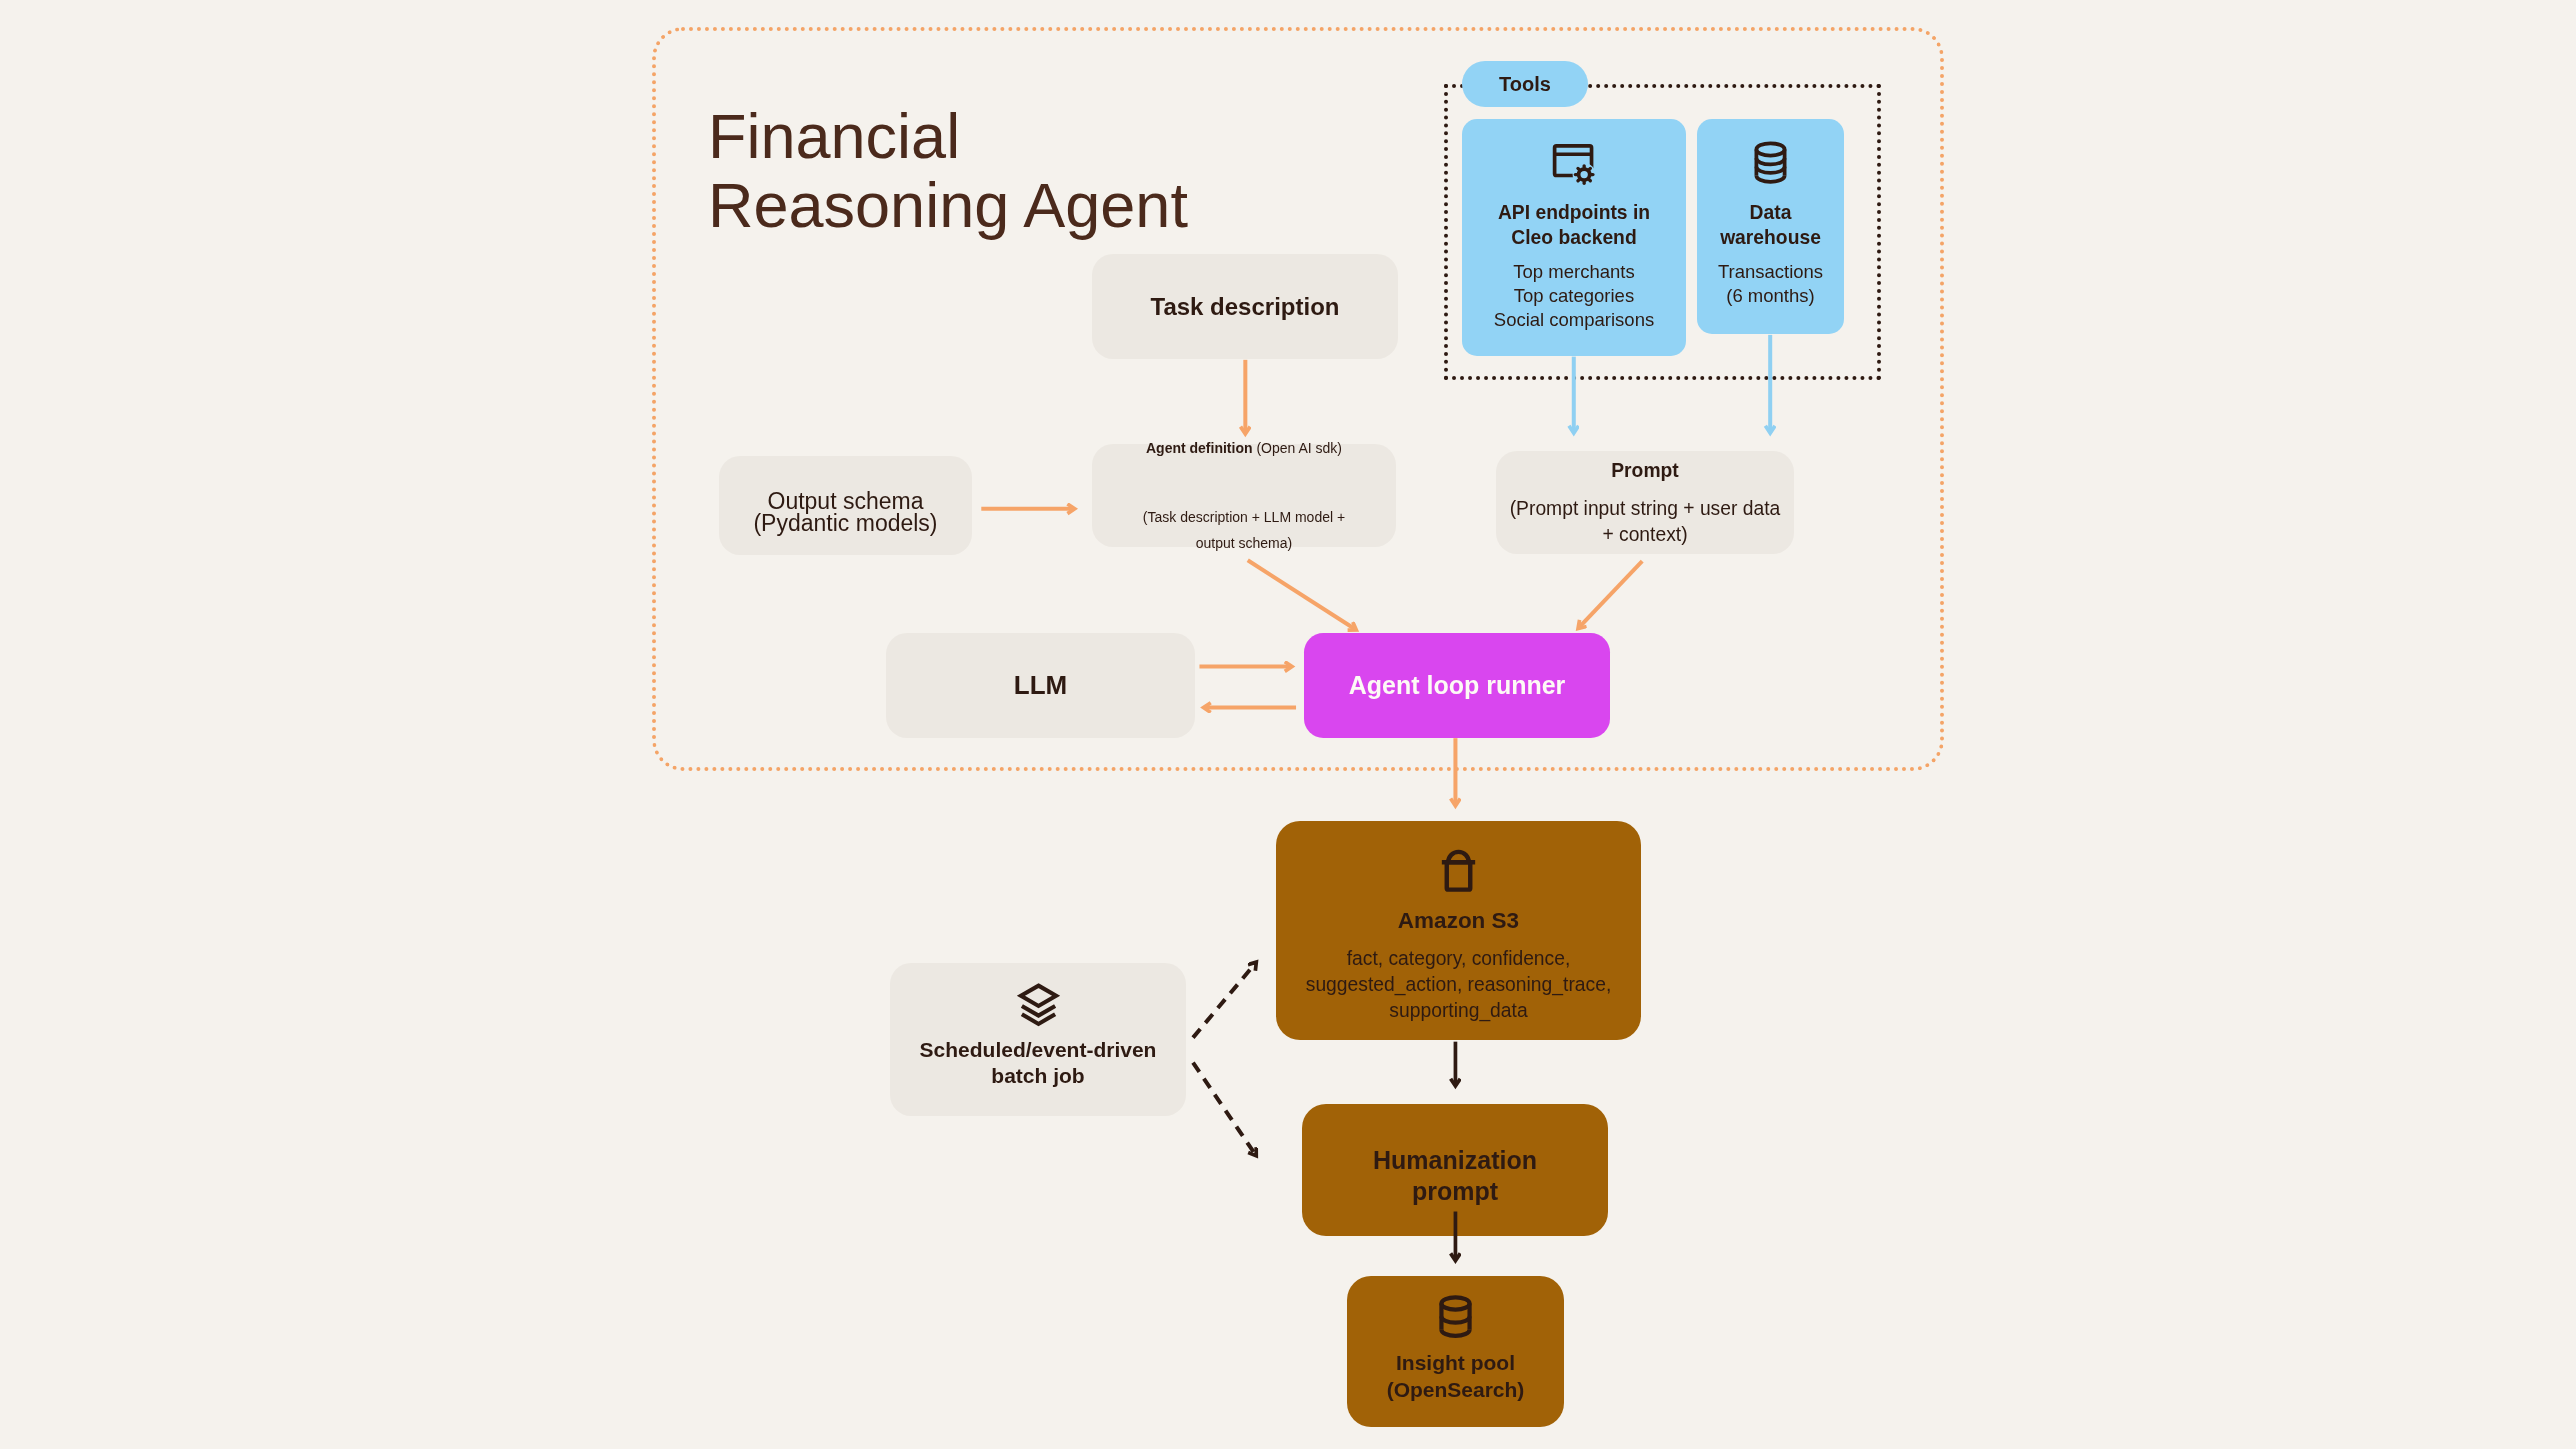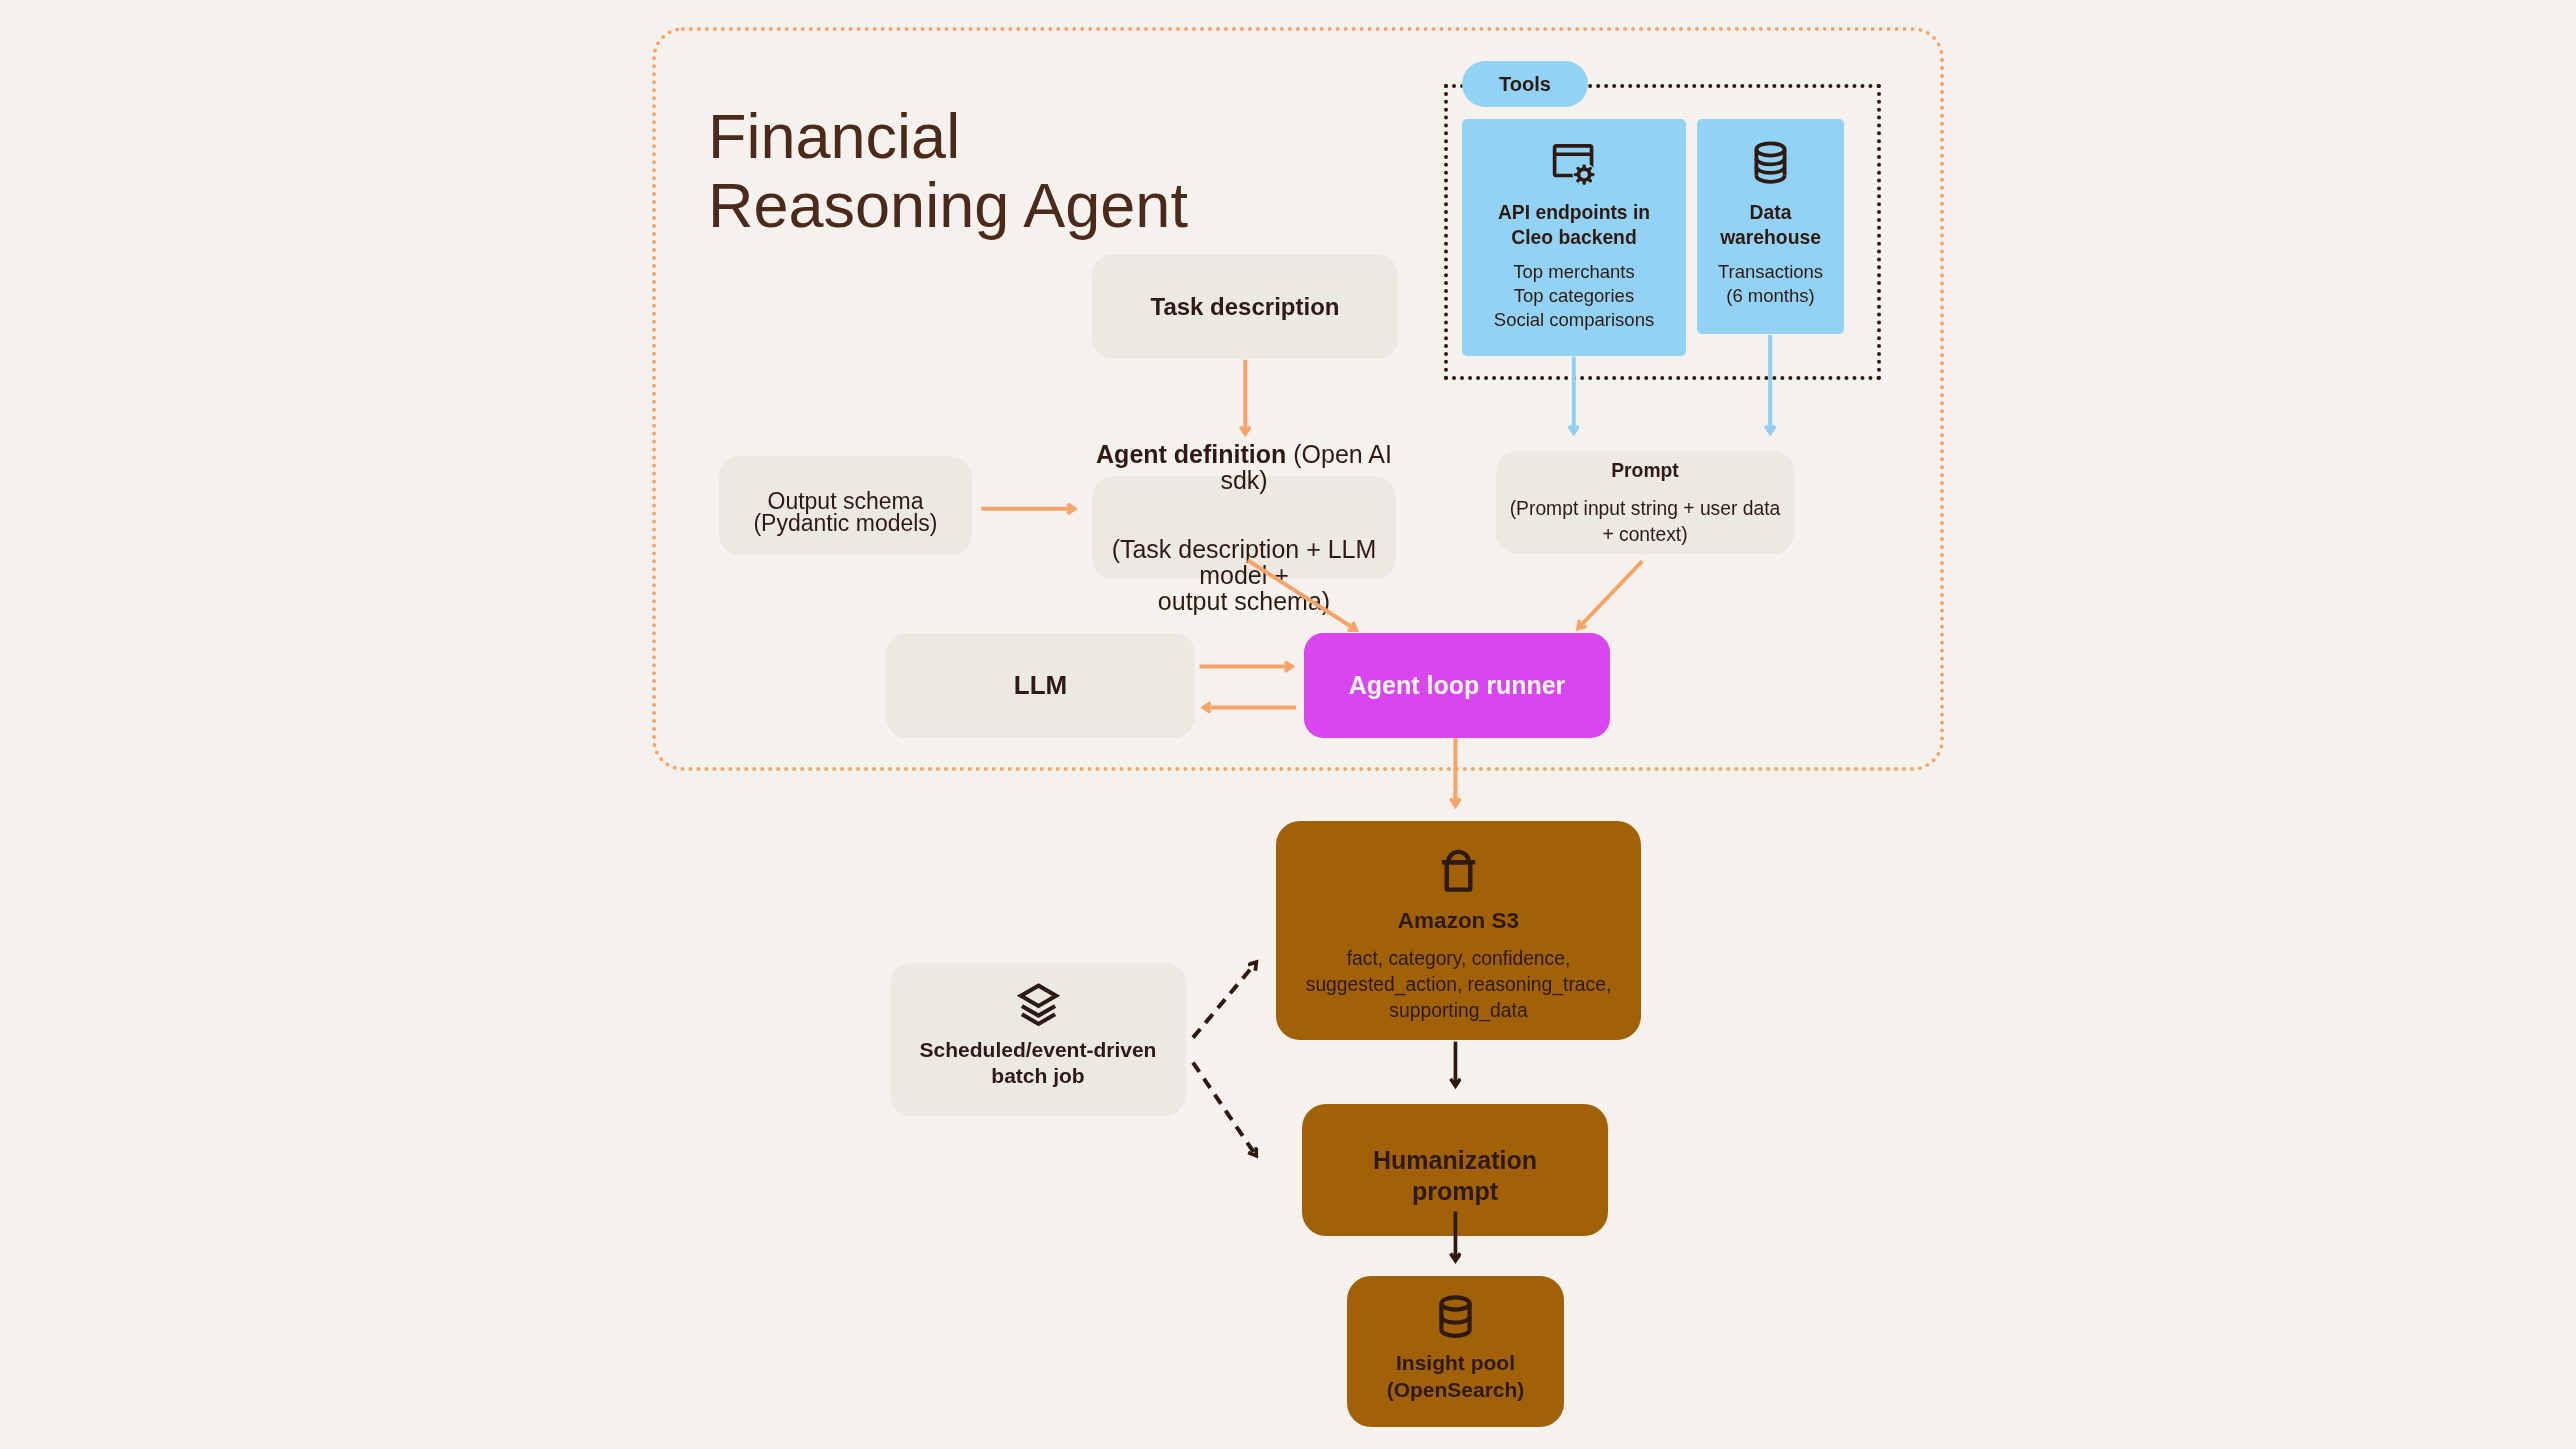--- a/index.html
+++ b/index.html
@@ -29,31 +29,31 @@
   
   .tools-box{
     left:1444px;top:84px;width:437px;height:296px;
     border:4px dotted #2e1a12;
   }
   .tools-pill{
     left:1462px;top:61px;width:126px;height:46px;
     background:#92d3f5;border-radius:23px;
     font-size:20px;font-weight:700;z-index:3;
   }
-  .blue-card{background:#92d3f5;border-radius:5px;z-index:2;}
+  .blue-card{background:#92d3f5;border-radius:15px;z-index:2;}
   .card-api{left:1462px;top:119px;width:224px;height:237px;padding:21px 11.3px 0 11.3px;}
   .card-dw{left:1697px;top:119px;width:147px;height:215px;padding:21px 6.4px 0 6.4px;}
   .card-title{font-size:19.3px;font-weight:700;line-height:25px;margin-top:13px;}
   .card-body{font-size:18.5px;line-height:24px;margin-top:9.7px;}
 
   
   .grey-card{background:#ece8e2;border-radius:21px;}
   .card-task{left:1092px;top:254px;width:306px;height:105px;font-size:24px;font-weight:700;}
   .card-output{left:719px;top:456px;width:253px;height:99px;font-size:23px;line-height:22px;text-align:center;}
-  .card-agentdef{left:1092px;top:476px;width:304px;height:103px;font-size:25px;line-height:26px;gap:31px;}
+  .card-agentdef{left:1092px;top:444px;width:304px;height:103px;font-size:14px;line-height:26px;gap:31px;}
   .card-prompt{left:1496px;top:451px;width:298px;height:103px;font-size:19.3px;line-height:26px;}
   .card-llm{left:886px;top:633px;width:309px;height:105px;font-size:26px;font-weight:700;}
   .card-sched{left:890px;top:963px;width:296px;height:153px;padding-top:17.7px;}
   .sched-label{font-size:21px;font-weight:700;line-height:26.6px;margin-top:8px;}
 
   
   .card-alr{
     left:1304px;top:633px;width:306px;height:105px;
     background:#d946ef;border-radius:19.3px;
     color:#fdfaf5;font-size:25px;font-weight:700;

